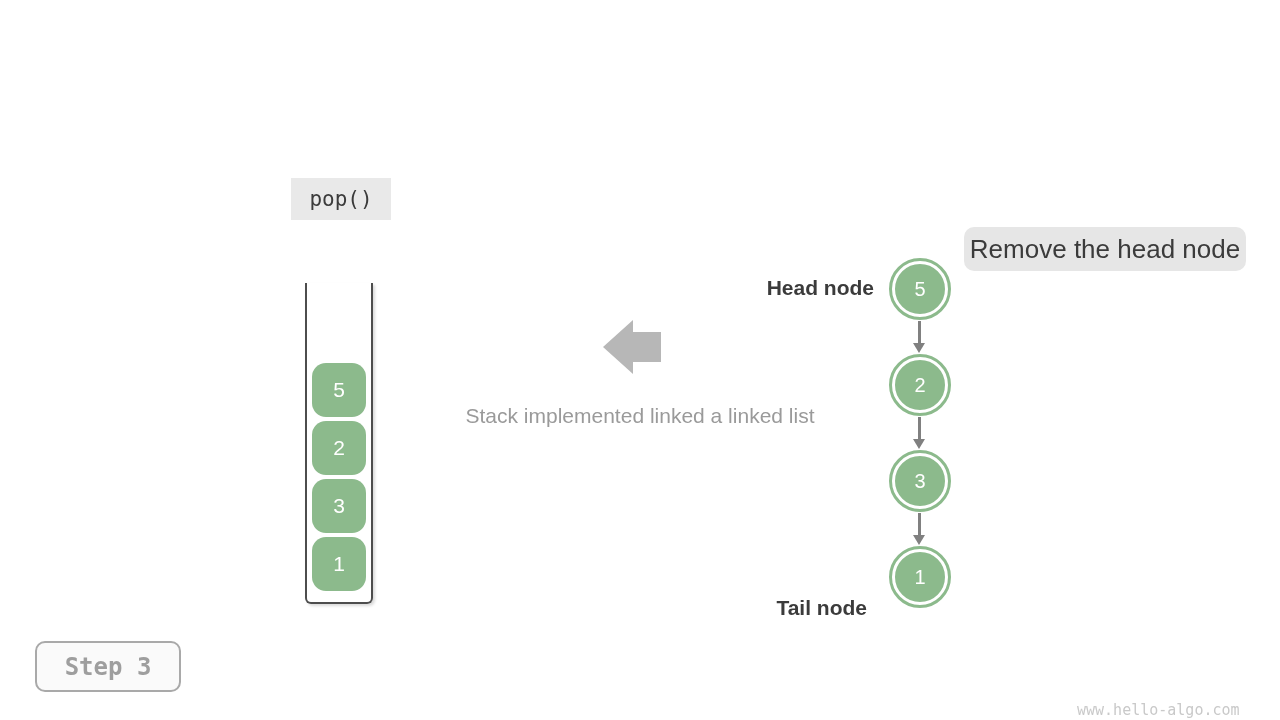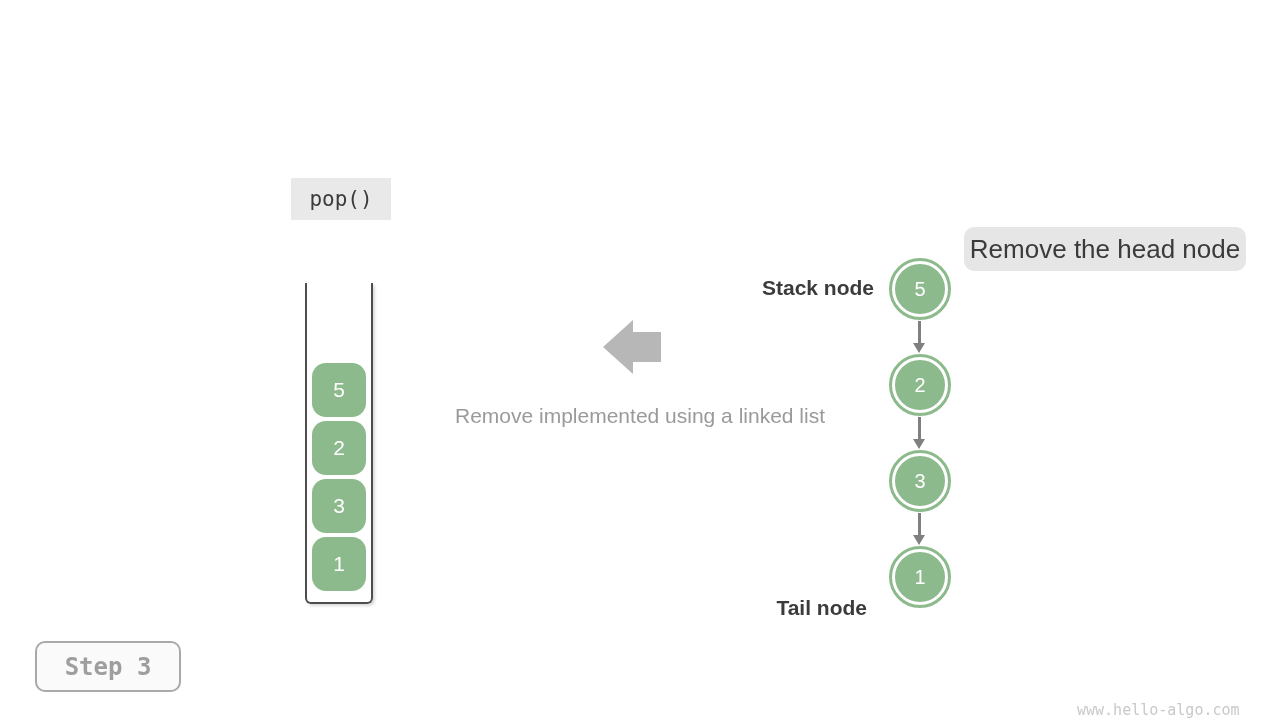--- a/index.html
+++ b/index.html
@@ -172,32 +172,32 @@
   <div class="stack-cell">2</div>
   <div class="stack-cell">3</div>
   <div class="stack-cell">1</div>
 </div>
 
 <div class="big-arrow">
   <div class="head"></div>
   <div class="tail"></div>
 </div>
 
-<div class="caption">Remove implemented using a linked list</div>
+<div class="caption">Stack implemented linked a linked list</div>
 
 <div class="lnode" style="top:261px;">5</div>
 <div class="lnode" style="top:357px;">2</div>
 <div class="lnode" style="top:453px;">3</div>
 <div class="lnode" style="top:549px;">1</div>
 
 <div class="vline" style="top:321px;"></div>
 <div class="vhead" style="top:343px;"></div>
 <div class="vline" style="top:417px;"></div>
 <div class="vhead" style="top:439px;"></div>
 <div class="vline" style="top:513px;"></div>
 <div class="vhead" style="top:535px;"></div>
 
-<div class="node-label" style="left:674px; top:276px;">Stack node</div>
+<div class="node-label" style="left:674px; top:276px;">Head node</div>
 <div class="node-label" style="left:667px; top:596px;">Tail node</div>
 
 <div class="step-badge">Step 3</div>
 
 <div class="watermark">www.hello-algo.com</div>
 
 </body></html>

